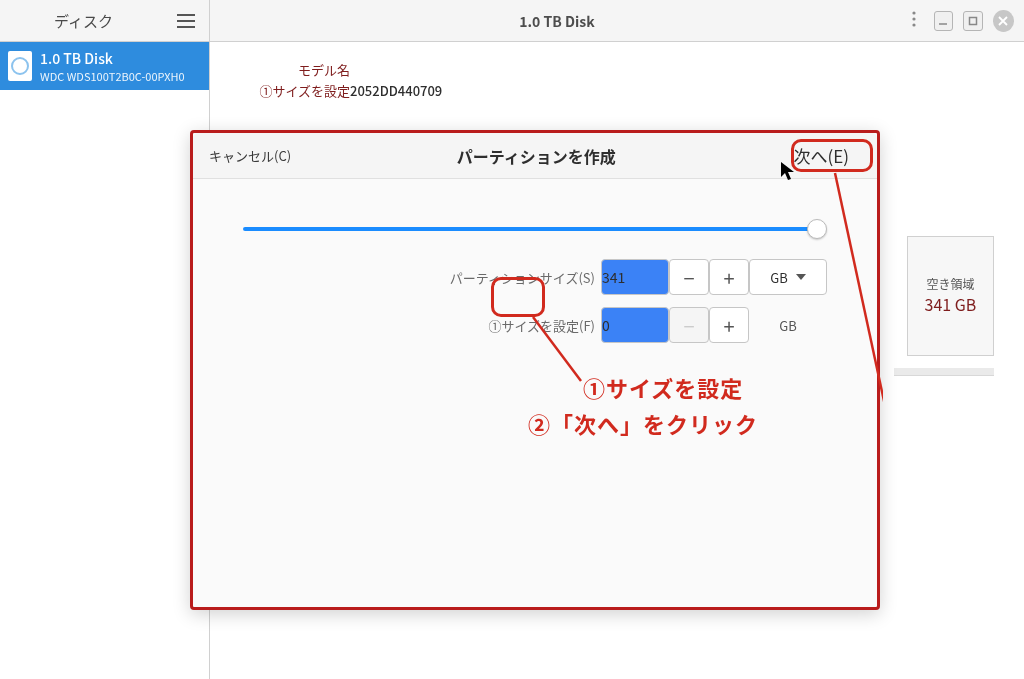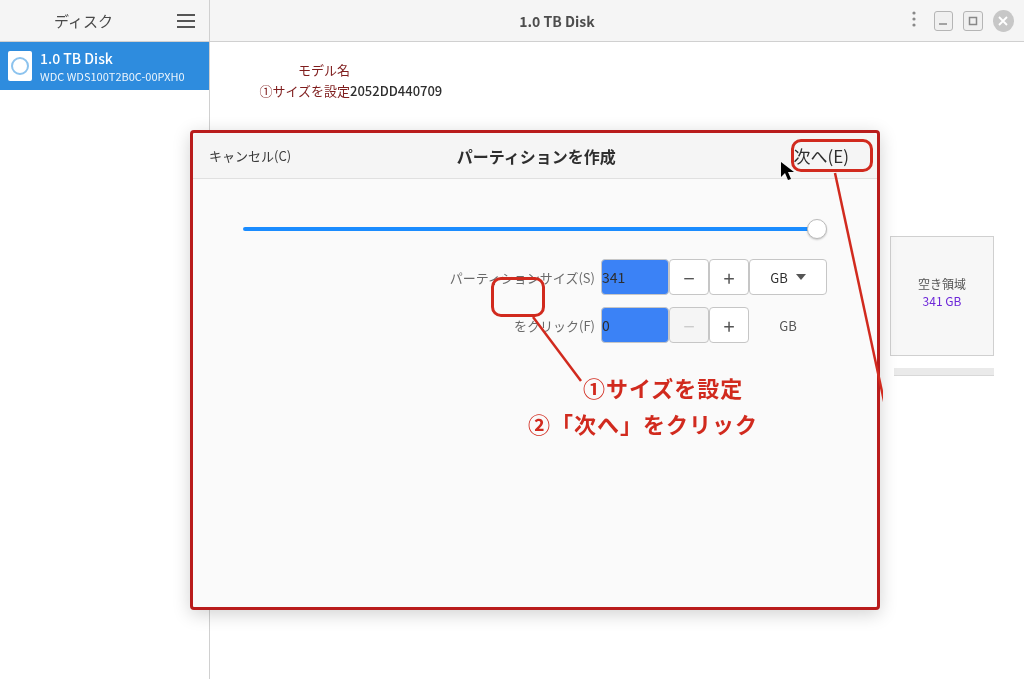--- a/index.html
+++ b/index.html
@@ -24,22 +24,22 @@
   .disk-icon { width: 24px; height: 30px; background: #fff; border-radius: 2px; position: relative; flex-shrink: 0; display:flex;align-items:center;justify-content:center; }
   .disk-icon::after { content:""; width:14px; height:14px; border:2px solid #8cc3ee; border-radius:50%; }
   .disk-item .l1 { font-size: 14px; font-weight: 500; }
   .disk-item .l2 { font-size: 11px; opacity: .9; }
 
   .main { flex: 1; padding: 18px 30px; position: relative; }
   .info-row { display: flex; margin-bottom: 2px; font-size: 13px; }
   .info-row .k { width: 110px; text-align: right; color: #7f1d1d; }
   .info-row .v { color: #2e2e2e; font-weight: 500; }
 
-  .free-block { position: absolute; right: 30px; top: 194px; width: 104px; height: 120px; border: 1px solid #d0d0d0; background: #f7f7f7; text-align: center; padding-top: 38px; font-size: 12px; color: #555; }
-  .free-block .l2 { color: #6d28d9; font-size: 12px; }
+  .free-block { position: absolute; right: 30px; top: 194px; width: 87px; height: 120px; border: 1px solid #d0d0d0; background: #f7f7f7; text-align: center; padding-top: 38px; font-size: 12px; color: #555; }
+  .free-block .l2 { color: #7f1d1d; font-size: 16px; }
   .bar-under { position:absolute; right:30px; top:326px; width:100px; height:8px; background:#eaeaea; border-bottom:1px solid #d8d8d8; }
 
   
   .dialog { position: absolute; left: 190px; top: 102px; width: 690px; height: 480px; background: #fafafa; border: 3px solid #b91c1c; border-radius: 4px; box-shadow: 0 4px 18px rgba(0,0,0,.18); margin-top: 28px; }
   .dlg-hdr { height: 46px; display: flex; align-items: center; padding: 0 16px; border-bottom: 1px solid #e0e0e0; border-radius: 6px 6px 0 0; background:#f5f5f5; }
   .dlg-cancel { font-size: 13px; color: #3a3a3a; }
   .dlg-title { flex: 1; text-align: center; font-weight: 700; font-size: 16px; }
   .dlg-next { font-size: 17px; color: #2e2e2e; padding: 3px 12px; position: relative; }
   .highlight-next { position:absolute; border:3px solid #d12a1e; border-radius:10px; left:598px; top:6px; width:82px; height:33px; pointer-events:none; }
 
@@ -166,21 +166,21 @@
       <div class="stepbtn">−</div>
       <div class="stepbtn">+</div>
       <div class="unitsel">
         <span>GB</span>
         <svg width="10" height="6">
             <path d="M0 0l5 6 5-6z" fill="#555"></path>
           </svg>
       </div>
     </div>
     <div class="field-row">
-      <span class="lab">をクリック(F)</span>
+      <span class="lab">①サイズを設定(F)</span>
       <div class="numbox">0</div>
       <div class="stepbtn disabled">−</div>
       <div class="stepbtn">+</div>
       <div class="unitlabel">GB</div>
     </div>
   </div>
 
   <div class="highlight-size"></div>
 
   <svg class="overlay">

